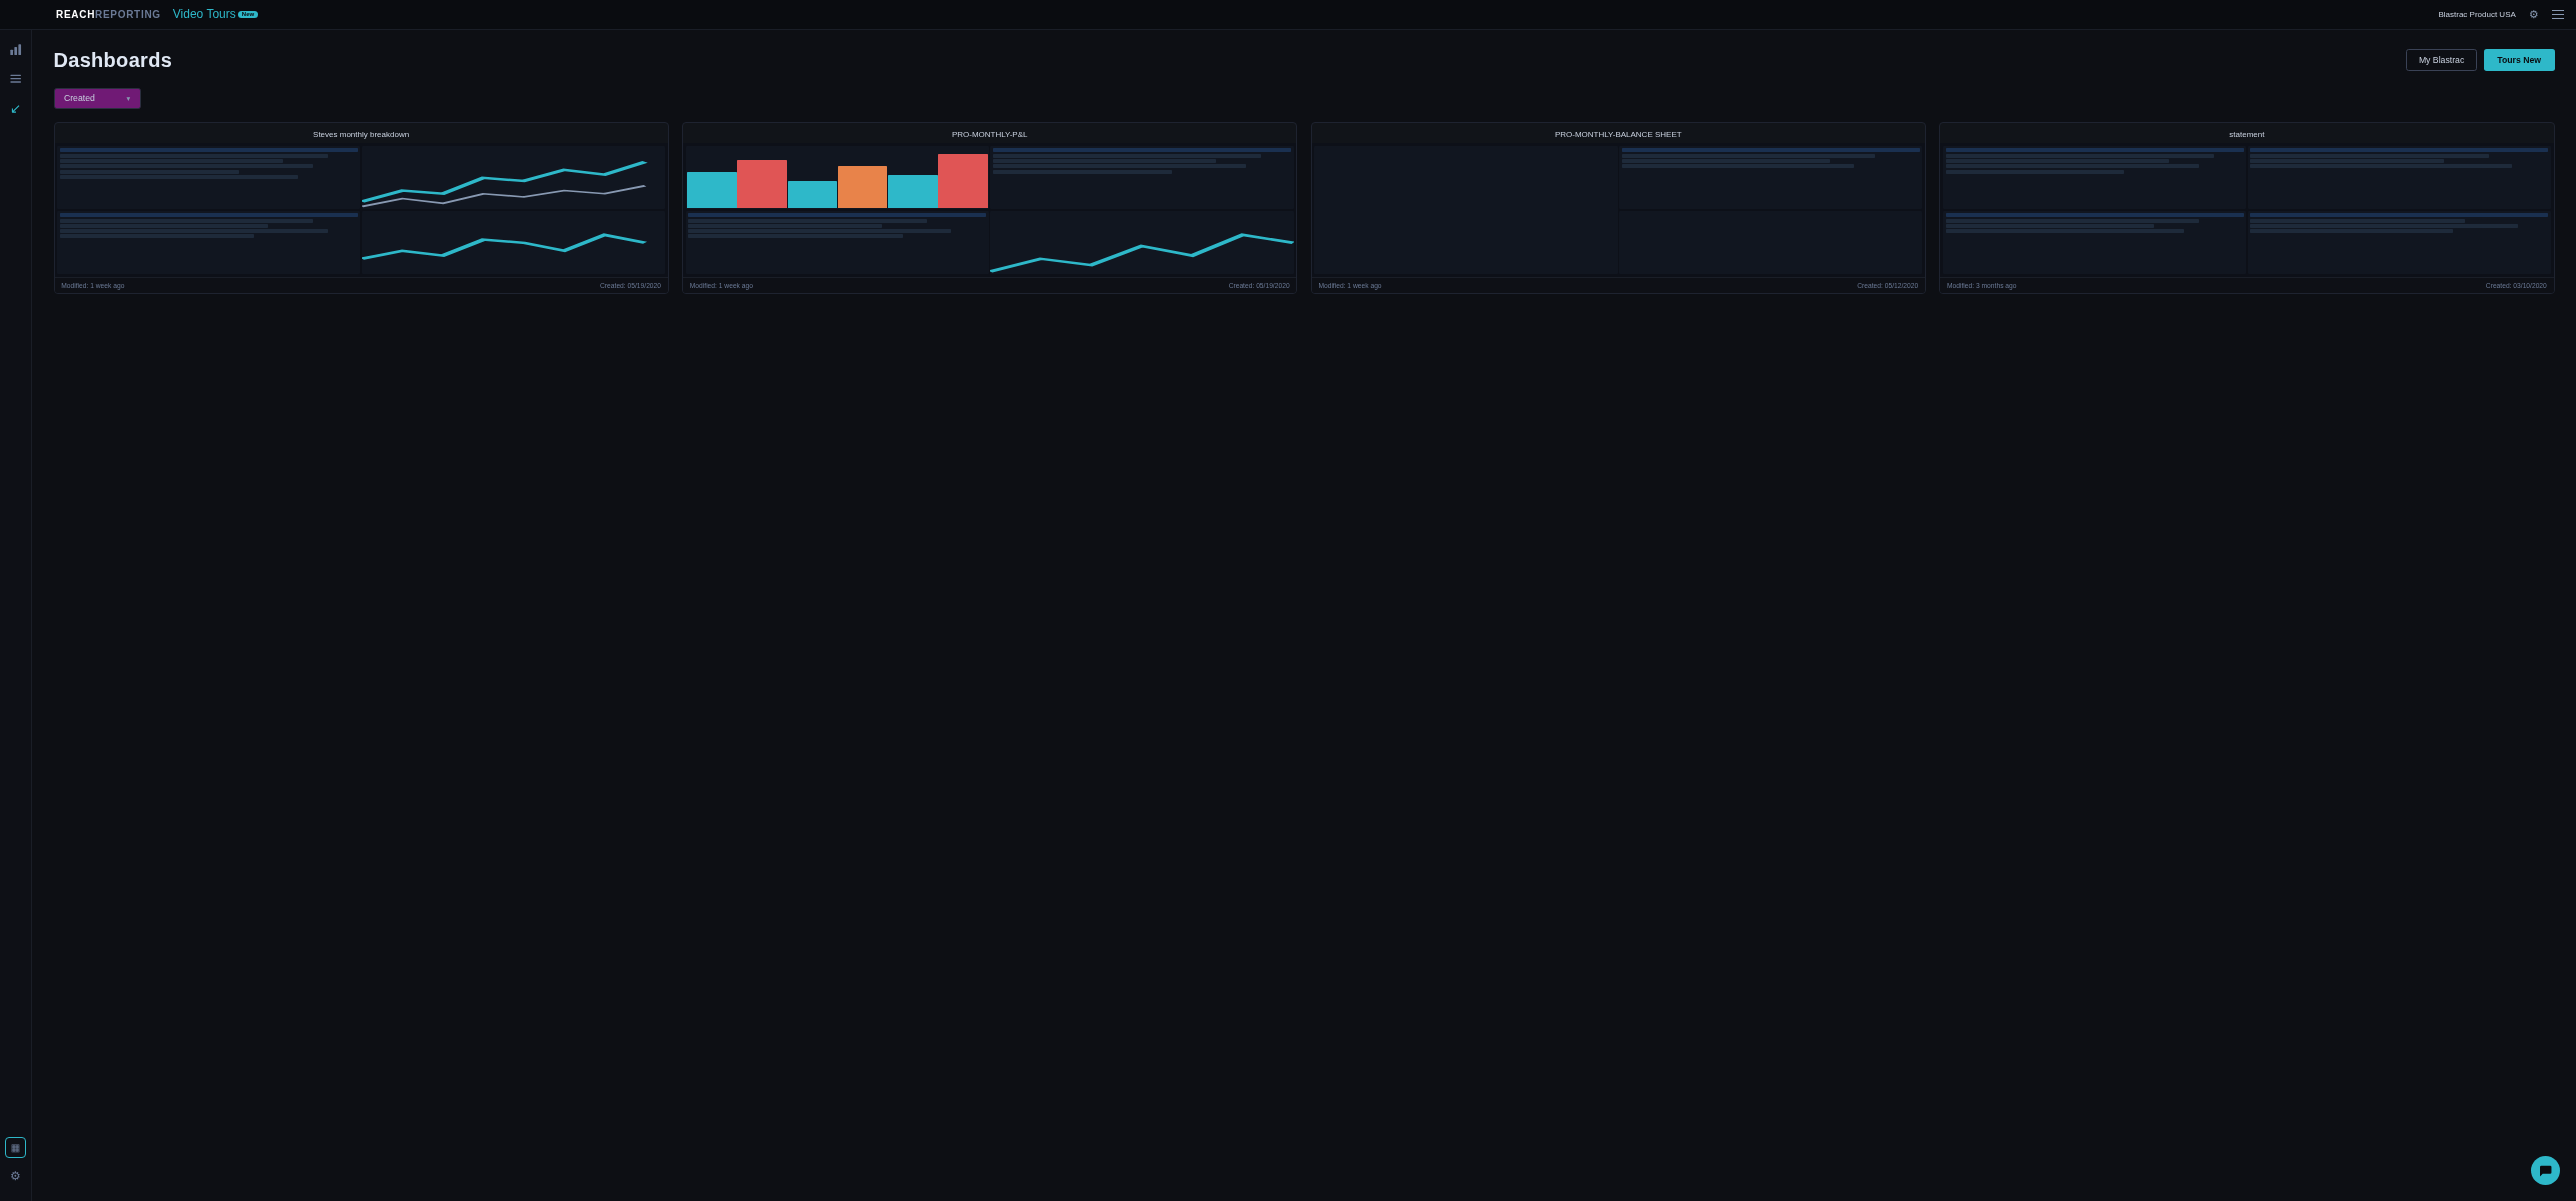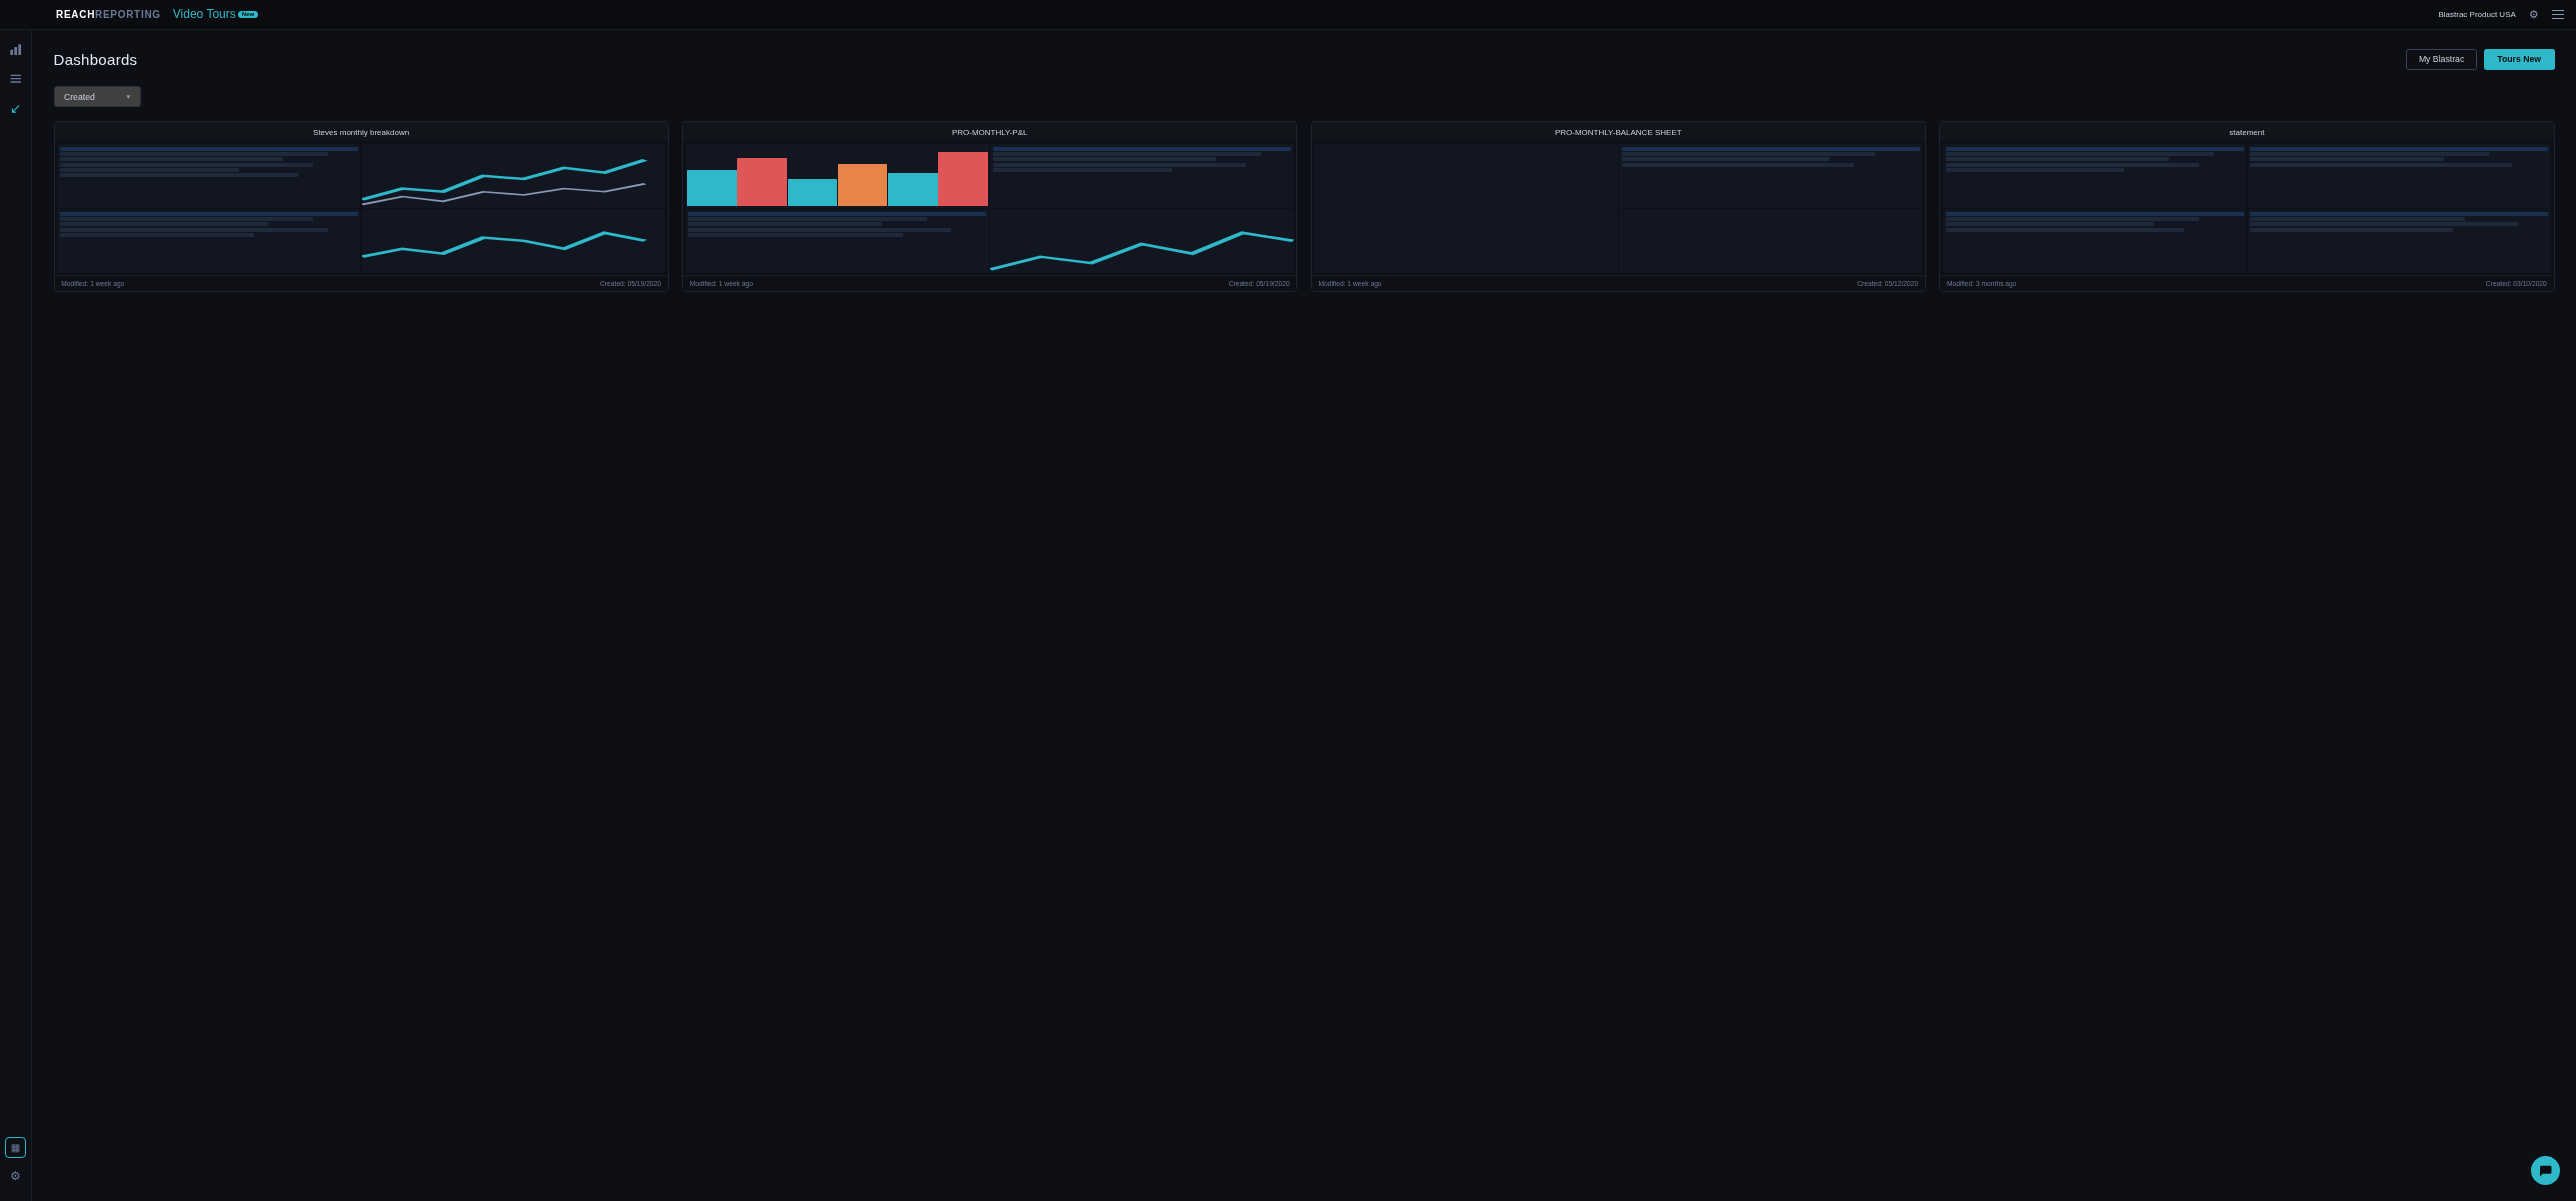--- a/index.html
+++ b/index.html
@@ -161,22 +161,22 @@
     }
 
     
     .page-header {
       display: flex;
       align-items: center;
       justify-content: space-between;
       margin-bottom: 16px;
     }
     .page-title {
-      font-size: 15px;
-      font-weight: 400;
+      font-size: 20px;
+      font-weight: 700;
       color: #e0e8f4;
       letter-spacing: 0.3px;
     }
     .header-actions {
       display: flex;
       gap: 6.7px;
     }
     .btn-templates {
       background: transparent;
       border: 0.7px solid #3a4256;
@@ -195,21 +195,21 @@
       font-size: 8.7px;
       font-weight: 700;
       cursor: pointer;
     }
 
     
     .filter-row {
       margin-bottom: 13.4px;
     }
     .dropdown-btn {
-      background: #404040;
+      background: #701a75;
       border: 0.7px solid #2a2f3e;
       color: #c8d0de;
       padding: 4.7px 9.4px;
       border-radius: 2.7px;
       font-size: 8.7px;
       display: flex;
       align-items: center;
       gap: 10px;
       cursor: pointer;
       min-width: 87px;

